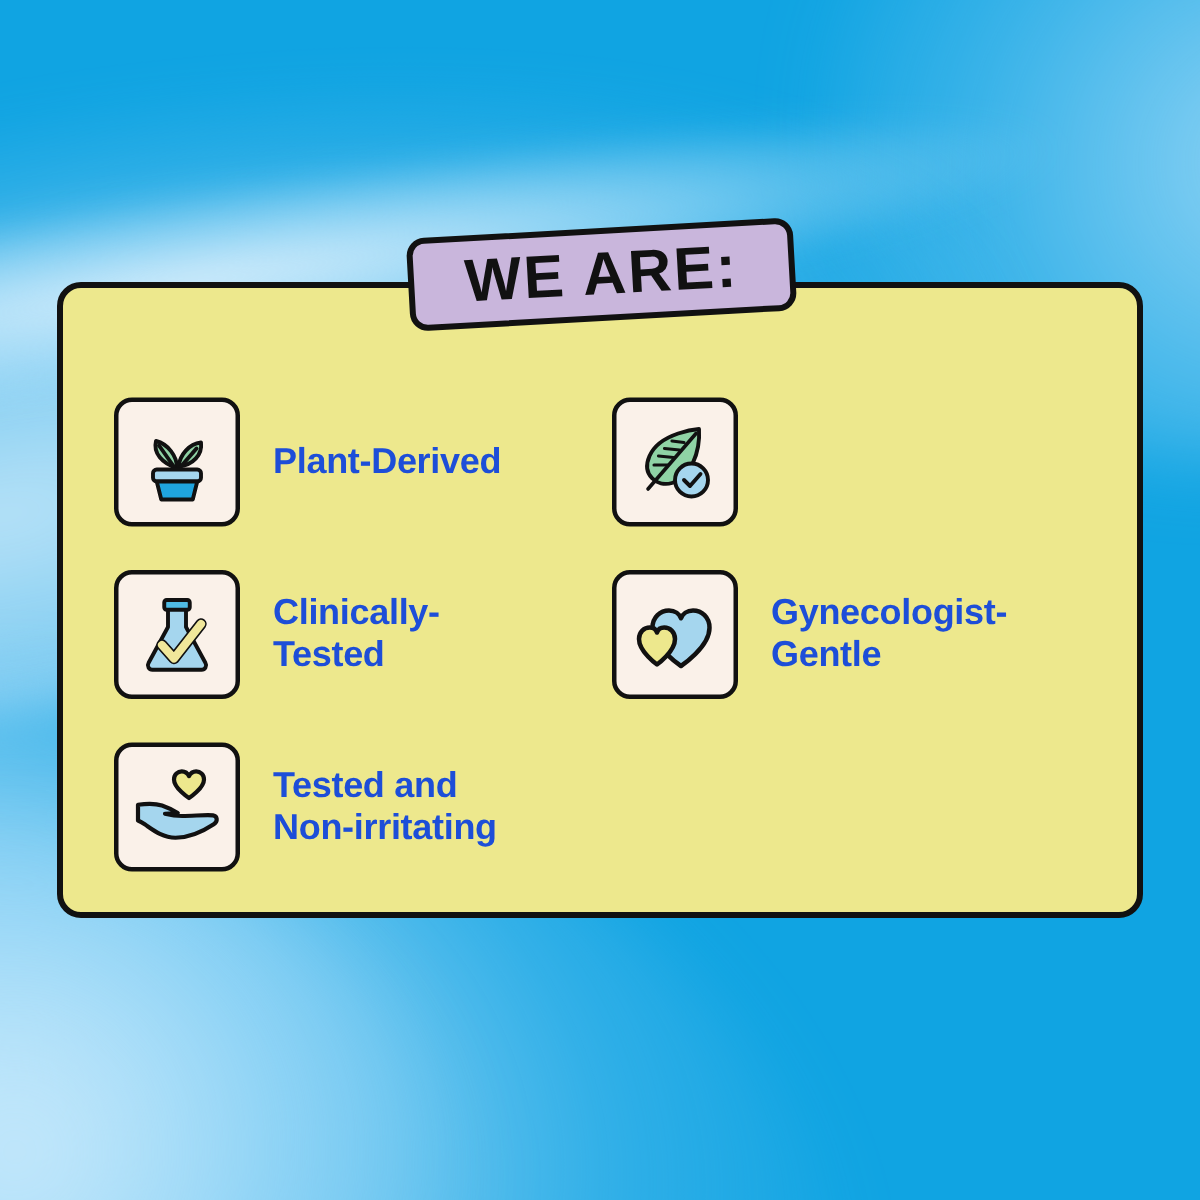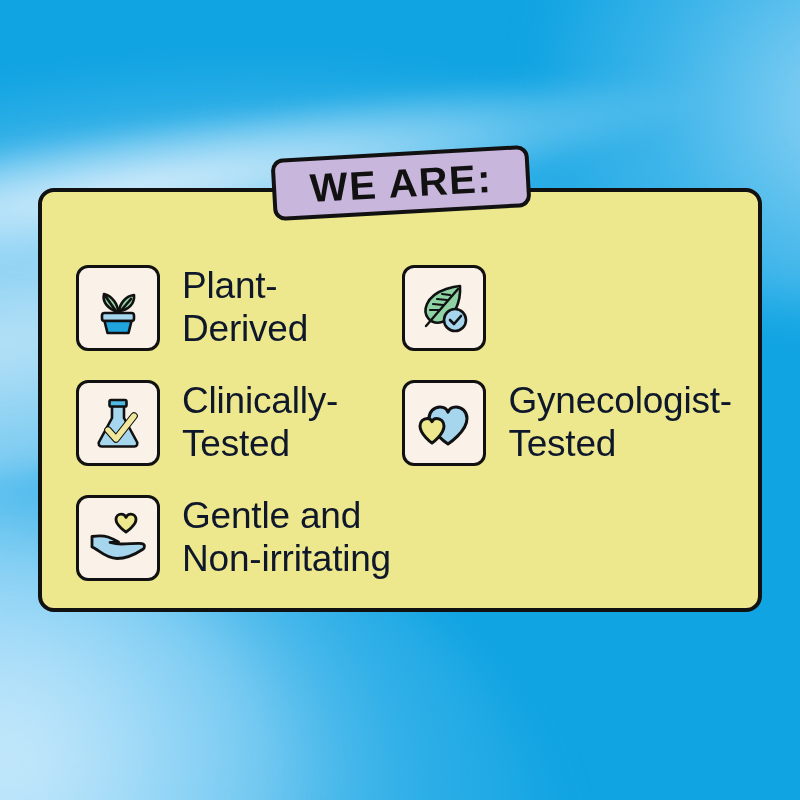--- a/index.html
+++ b/index.html
@@ -160,25 +160,26 @@
     box-sizing: border-box;
     background: #FAF1E9;
     border: 3px solid #111111;
     border-radius: 12px;
     display: flex;
     align-items: center;
     justify-content: center;
   }
   .tile svg { display: block; }
   .feature-label {
-    font-size: 37px;
+    font-size: 24px;
     line-height: 1.14;
-    color: #0f172a;
+    color: #1d4ed8;
     letter-spacing: -0.2px;
     white-space: pre-line;
+    font-weight: bold;
   }
 </style>
 </head>
 <body>
 
 <div id="bg">
   <div class="swoosh swoosh-tr"></div>
   <div class="swoosh swoosh-top"></div>
   <div class="swoosh swoosh-top-line"></div>
   <div class="swoosh swoosh-bottom"></div>
@@ -249,35 +250,35 @@
         <span>
           <svg width="60" height="50" viewBox="0 0 60 50">
             <g stroke="#111" stroke-width="3" stroke-linejoin="round" stroke-linecap="round">
               <path d="M34 46 C34 46 15 33.5 15 20.5 C15 13.5 20.2 9 26 9 C30 9 33 11.4 34 14.2 C35 11.4 38 9 42 9 C47.8 9 53 13.5 53 20.5 C53 33.5 34 46 34 46 Z" fill="#A5D6EE"></path>
               <path d="M18 45 C18 45 6 36.5 6 28 C6 23.4 9.4 20.4 13.2 20.4 C15.8 20.4 17.4 21.9 18 23.7 C18.6 21.9 20.2 20.4 22.8 20.4 C26.6 20.4 30 23.4 30 28 C30 36.5 18 45 18 45 Z" fill="#EDE88D"></path>
             </g>
           </svg>
         </span>
       </div>
       <div class="feature-label">Gynecologist-
-Tested</div>
+Gentle</div>
     </div>
 
     <div class="feature">
       <div class="tile">
         <span>
           <svg width="60" height="54" viewBox="0 0 60 54">
             <g stroke="#111" stroke-width="2.8" stroke-linejoin="round" stroke-linecap="round">
               <path d="M38 21 C38 21 28 14.5 28 8.6 C28 5.2 30.6 3.2 33.2 3.2 C35.4 3.2 37.2 4.6 38 6.4 C38.8 4.6 40.6 3.2 42.8 3.2 C45.4 3.2 48 5.2 48 8.6 C48 14.5 38 21 38 21 Z" fill="#EDE88D"></path>
               <path d="M4 25.5 C4 25.5 14 24 20 26 C25 27.7 30.5 31 30.5 31 L22 31.5 C22 31.5 28 33 33.5 33 C41 33 50 32 54 32.6 C57 33.1 57.4 36.6 54.5 38.5 C48 42.8 38 47.5 29 47.5 C20 47.5 13 41.5 8.5 38.5 C6 36.8 4 36 4 36 Z" fill="#A5D6EE"></path>
             </g>
           </svg>
         </span>
       </div>
-      <div class="feature-label">Gentle and
+      <div class="feature-label">Tested and
 Non-irritating</div>
     </div>
 
   </div>
 </div>
 
 <div id="banner">
   <span class="title-text">WE ARE:</span>
 </div>
 

